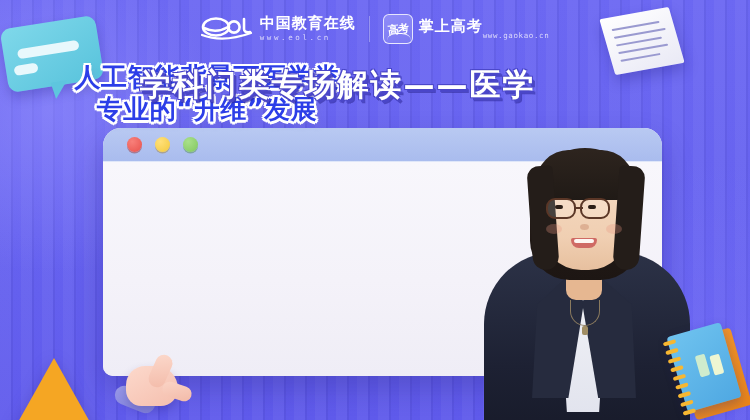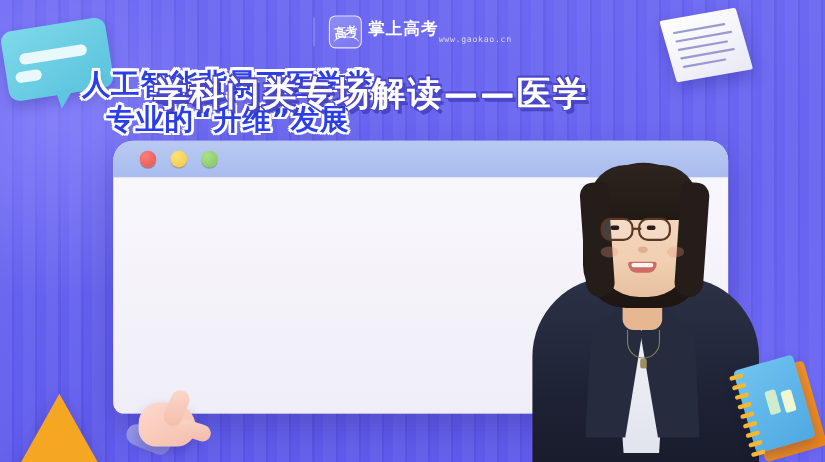--- a/index.html
+++ b/index.html
@@ -364,20 +364,35 @@
     <div class="ln" style="top:12px;width:48px"></div>
     <div class="ln" style="top:20px;width:52px"></div>
     <div class="ln" style="top:28px;width:46px"></div>
     <div class="ln" style="top:36px;width:50px"></div>
     <div class="ln" style="top:44px;width:40px"></div>
   </div>
 
   <div class="deco triangle"></div>
 
   <div class="logobar">
+    <div class="logo-eol">
+      <span class="eol-mark">
+        <svg width="52" height="26" viewBox="0 0 52 26">
+          <ellipse cx="15" cy="11" rx="13" ry="8.5" fill="none" stroke="#ffffff" stroke-width="2.6"></ellipse>
+          <path d="M3 12 Q15 18 27 11" stroke="#ffffff" stroke-width="2.6" fill="none" stroke-linecap="round"></path>
+          <circle cx="33" cy="11" r="5.6" fill="none" stroke="#ffffff" stroke-width="2.6"></circle>
+          <path d="M43 3 L43 13 Q43 17 49 16" stroke="#ffffff" stroke-width="2.6" fill="none" stroke-linecap="round"></path>
+          <path d="M1 19 Q22 27 50 17" stroke="#ffffff" stroke-width="2.2" fill="none" stroke-linecap="round"></path>
+        </svg>
+      </span>
+      <span class="eol-txt">
+        <span class="eol-cn">中国教育在线</span>
+        <span class="eol-url">www.eol.cn</span>
+      </span>
+    </div>
 
     <div class="divider"></div>
 
     <div class="logo-gk">
       <span class="gk-mark">
         <span class="gkchar">高考</span>
         <span class="bookbase"></span>
       </span>
       <span class="gk-txt">
         <span class="gk-cn">掌上高考</span>

